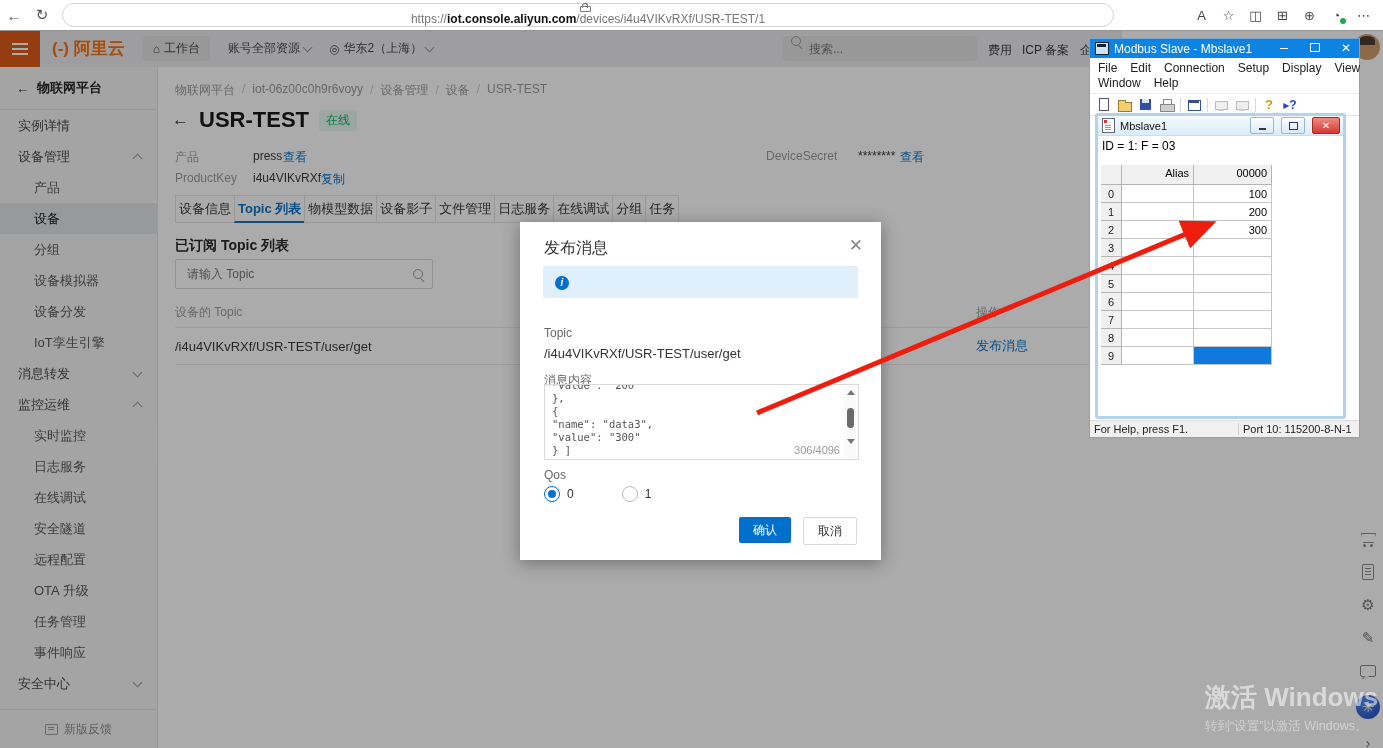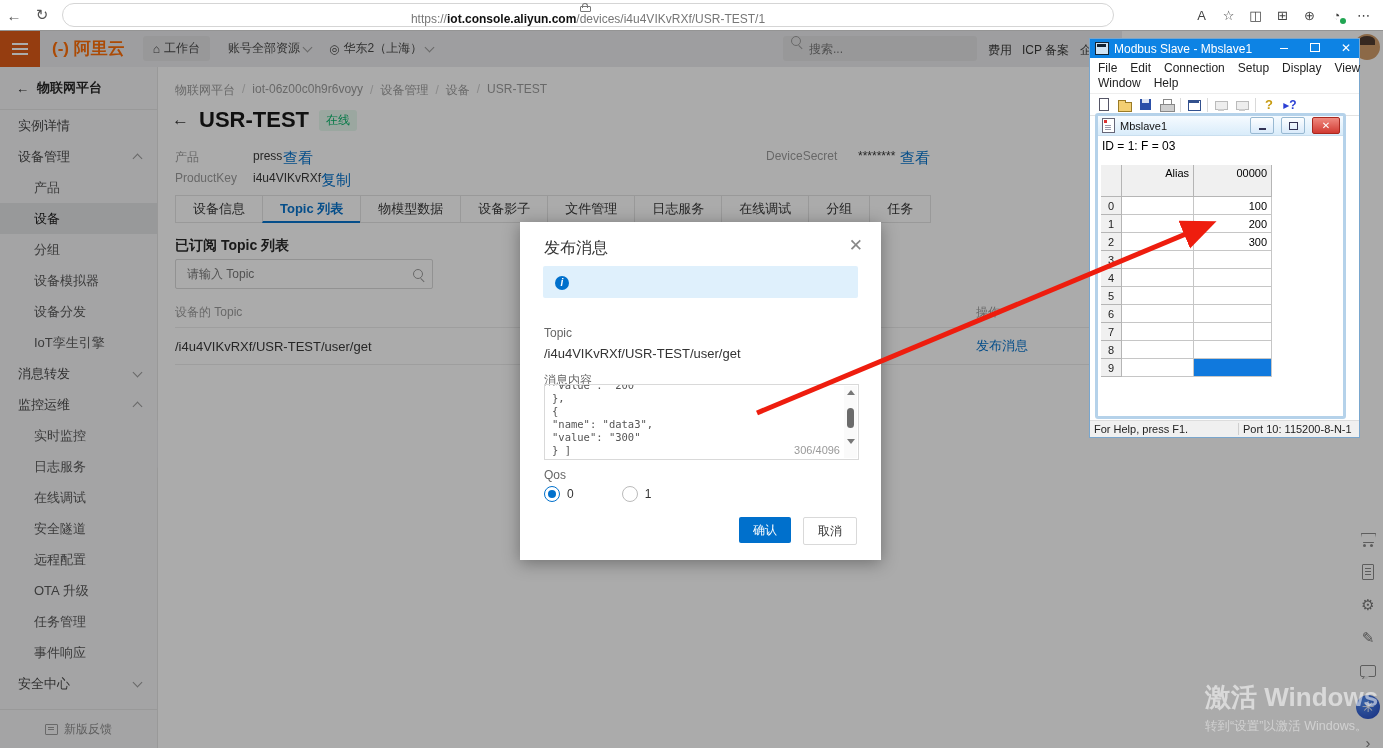--- a/index.html
+++ b/index.html
@@ -51,23 +51,23 @@
   
   #main{position:absolute;left:158px;top:37px;width:1225px;height:681px;background:#fff;}
   #crumbs{position:absolute;left:17px;top:15px;font-size:12px;color:#999;display:flex;}
   .crumb+.crumb::before{content:"/";margin:0 7px;color:#ccc;}
   #title-row{position:absolute;left:14px;top:40px;display:flex;align-items:center;gap:10px;}
   #back-arrow{font-size:17px;color:#333;}
   #pg-title{font-size:22px;font-weight:bold;color:#111;}
   #status-badge{font-size:12px;color:#00b365;background:#e6f9ef;border-radius:3px;padding:2px 7px;}
   .meta-label{color:#999;font-size:12px;}
   .meta-val{color:#333;font-size:12px;}
-  .link{color:#0070cc;font-size:15px;cursor:pointer;}
+  .link{color:#0070cc;font-size:12px;cursor:pointer;}
   #tabs{position:absolute;left:17px;top:128px;display:flex;height:28px;}
-  .tab{border:1px solid #e3e3e3;margin-right:-1px;padding:0 17px;font-size:13px;color:#333;display:flex;align-items:center;background:transparent;}
+  .tab{border:1px solid #e3e3e3;margin-right:-1px;padding:0 3px;font-size:13px;color:#333;display:flex;align-items:center;background:transparent;}
   .tab.active{color:#0070cc;border-bottom:2px solid #0070cc;font-weight:bold;}
   #sec-title{position:absolute;left:17px;top:170px;font-size:14px;font-weight:bold;color:#222;}
   #tsearch{position:absolute;left:17px;top:192px;width:238px;height:28px;border:1px solid #d9d9d9;border-radius:2px;display:flex;align-items:center;padding:0 9px;}
   #tsearch input{border:none;outline:none;flex:1;font-size:12px;color:#555;font-family:inherit;background:transparent;}
   #ttable{position:absolute;left:17px;top:230px;width:930px;font-size:12px;}
   .trow{display:flex;align-items:center;}
   .col-topic{flex:1;}
   .col-act{width:129px;}
   #thead{height:30px;color:#999;border-bottom:1px solid #ececec;}
   #tr1{height:36px;color:#333;font-size:13px;border-bottom:1px solid #ececec;}
@@ -154,21 +154,21 @@
   .wbtn.close{width:26px;background:linear-gradient(#ef8a80,#d13a32);border-color:#a8281f;color:#fff;font-weight:bold;margin-right:3px;}
   .wbtn.min::before{content:"";width:7px;height:2px;background:#335;margin-top:6px;}
   .wbtn.max::before{content:"";width:7px;height:6px;border:1px solid #335;}
   #mbi-id{padding:3px 4px 0;font-size:12px;color:#000;height:21px;}
   #mgrid{position:absolute;left:3px;top:49px;}
   .mrow{display:flex;}
   .mcell{height:18px;line-height:18px;font-size:11px;box-sizing:border-box;border-right:1px solid #c6c6c6;border-bottom:1px solid #c6c6c6;background:#fff;color:#000;}
   .mc-n{width:21px;background:#f0f0f0;border-right:1px solid #b5b5b5;border-bottom:1px solid #b5b5b5;text-align:center;color:#222;}
   .mc-a{width:72px;text-align:right;padding-right:4px;}
   .mc-v{width:78px;text-align:right;padding-right:4px;}
-  .mrow.head .mcell{background:#f0f0f0;border-right:1px solid #b5b5b5;border-bottom:1px solid #b5b5b5;height:32px;line-height:16px;}
+  .mrow.head .mcell{background:#f0f0f0;border-right:1px solid #b5b5b5;border-bottom:1px solid #b5b5b5;height:20px;line-height:16px;}
   .mc-v.sel{background:#1079dd;}
   #mb-status{position:absolute;left:0;bottom:0;width:100%;height:16px;background:#f0f0f0;border-top:1px solid #ddd;display:flex;align-items:center;font-size:11px;color:#222;}
   #mb-status .l{padding-left:4px;flex:1;}
   #mb-status .r{width:116px;border-left:1px solid #cfcfcf;padding-left:4px;}
 
   
   #wm{position:absolute;left:1205px;top:680px;z-index:55;color:rgba(255,255,255,.55);pointer-events:none;}
   #wm .l1{font-size:26px;font-weight:bold;}
   #wm .l2{font-size:12.5px;color:rgba(255,255,255,.45);margin-top:3px;white-space:nowrap;}
 </style>

